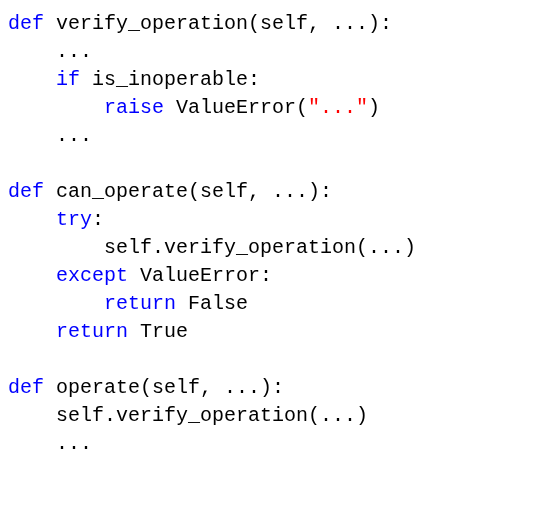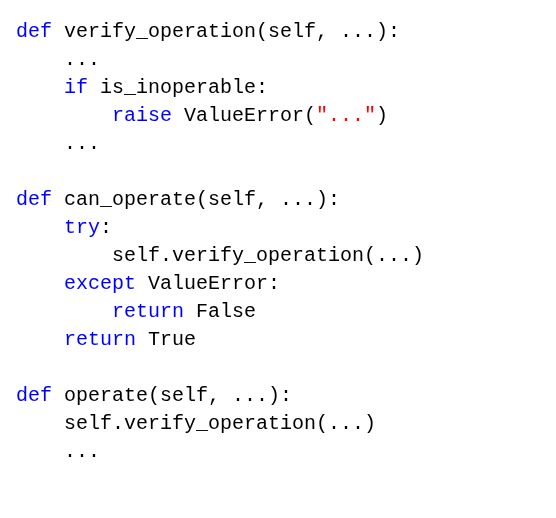--- a/index.html
+++ b/index.html
@@ -4,21 +4,21 @@
 <style>
   html, body {
     margin: 0;
     padding: 0;
     width: 556px;
     height: 518px;
     background: #ffffff;
     overflow: hidden;
   }
   pre.code {
-    margin: 8px;
+    margin: 0;
     padding: 10px 8px;
     font-family: "Courier New", Courier, monospace;
     font-size: 20px;
     line-height: 28px;
     white-space: pre;
     color: #000000;
   }
   .kw  { color: #0000ff; }
   .str { color: #ff0000; }
 </style>

